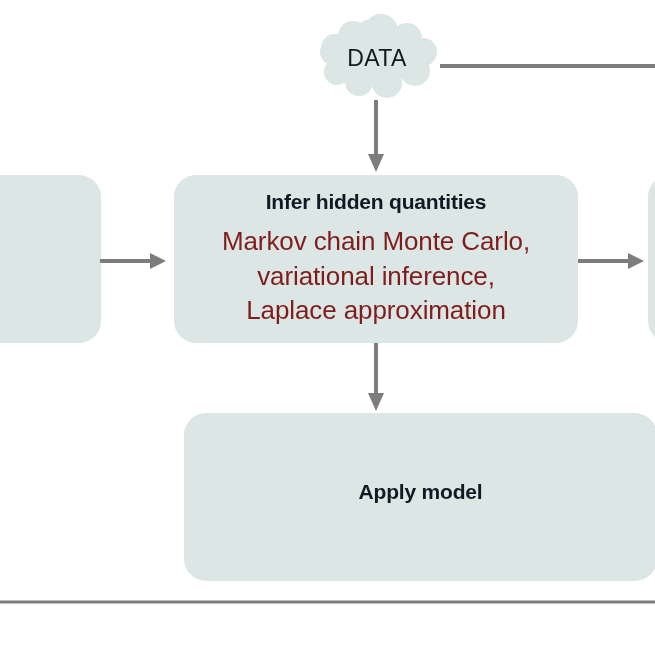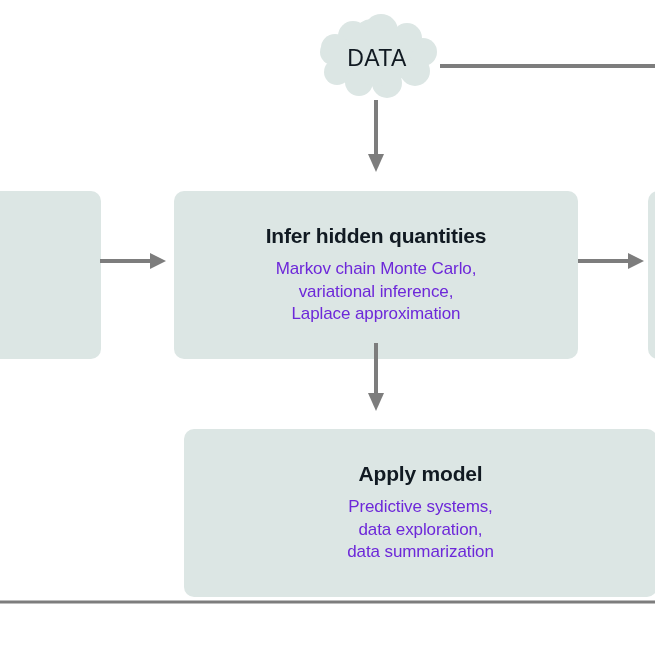--- a/index.html
+++ b/index.html
@@ -15,43 +15,42 @@
     width: 655px;
     height: 655px;
     background: #ffffff;
     overflow: hidden;
   }
 
   
   .box {
     position: absolute;
     background: #dce6e4;
-    border-radius: 10px;
+    border-radius: 22px;
     box-sizing: border-box;
     display: flex;
     flex-direction: column;
     align-items: center;
     justify-content: center;
     text-align: center;
     color: #1b2733;
-    margin-top: 16px;
   }
   .box .title {
     font-weight: bold;
     font-size: 21px;
     line-height: 1.18;
     letter-spacing: -0.2px;
     margin-bottom: 9px;
     color: #111a22;
   }
   .box .body-text {
-    font-size: 17px;
+    font-size: 26px;
     line-height: 1.33;
     letter-spacing: -0.1px;
-    color: #6d28d9;
+    color: #7f1d1d;
     white-space: pre-line;
   }
 
   
   #box-infer {
     left: 174px;
     top: 175px;
     width: 404px;
     height: 168px;
   }
@@ -213,18 +212,15 @@
 
   <div class="conn" id="arrow-infer-to-apply">
     <svg width="32" height="74" viewBox="0 0 32 74">
       <line x1="16" y1="0" x2="16" y2="54" stroke="#7d7d7d" stroke-width="4"></line>
       <polygon points="8,50 16,68 24,50" fill="#7d7d7d"></polygon>
     </svg>
   </div>
 
   <div class="box" id="box-apply">
     <div class="title">Apply model</div>
-    <div class="body-text">Predictive systems,
-data exploration,
-data summarization</div>
   </div>
 
 </div>
 
 </body></html>

